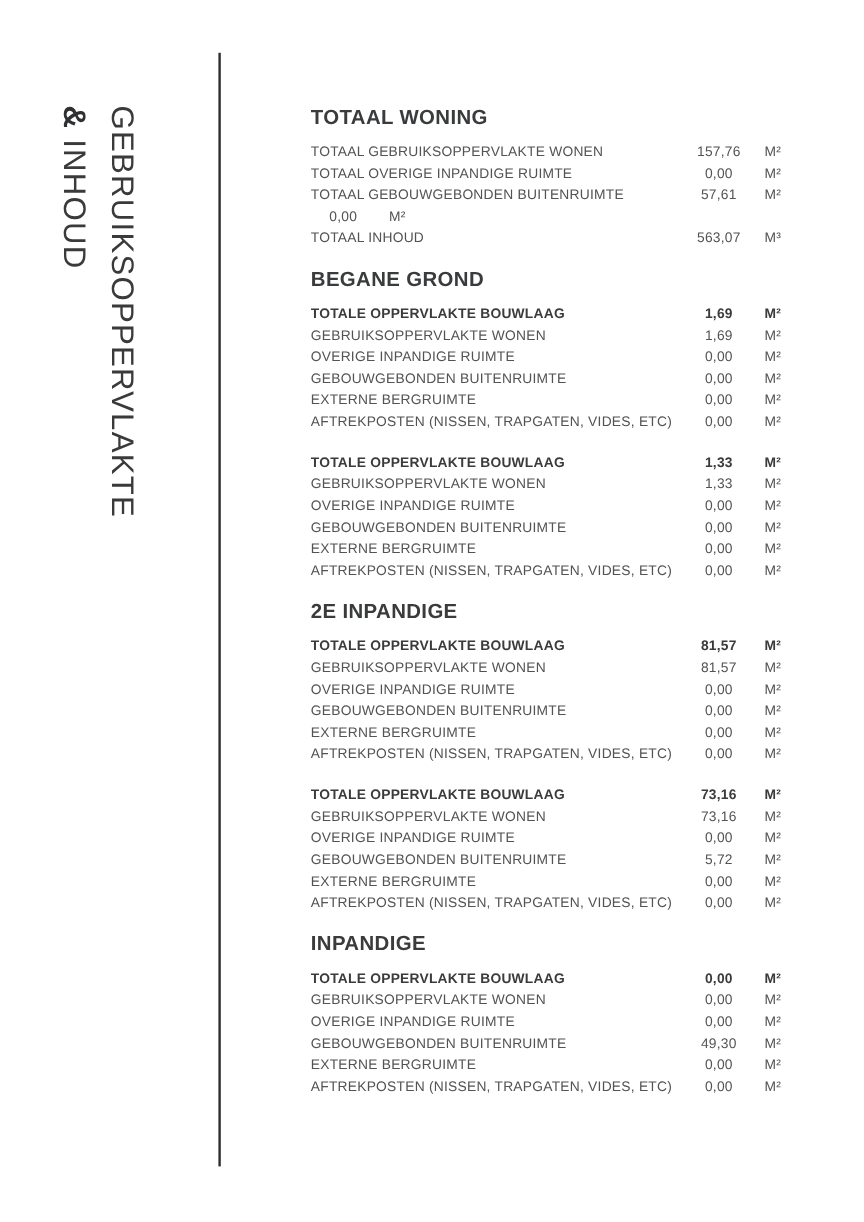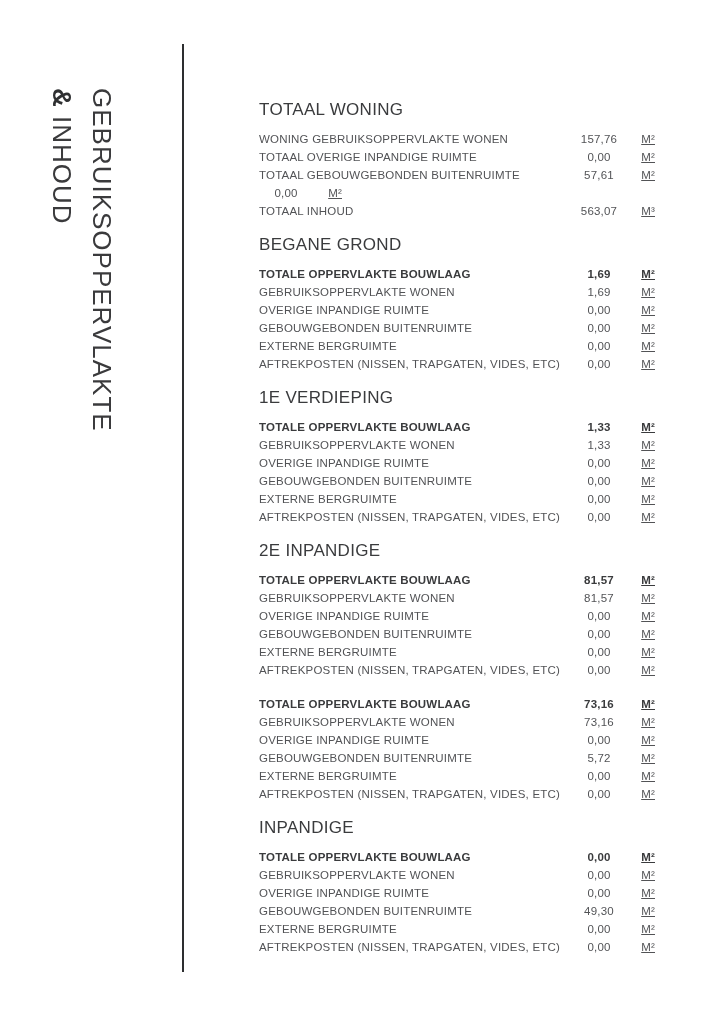--- a/index.html
+++ b/index.html
@@ -36,40 +36,40 @@
   .vtitle .amp{font-weight:700;color:var(--title-amp-color,#2f3032);}
 
   
   .content{
     position:absolute;
     left:259px;top:89px;
     width:396px;
   }
   .sec{margin:0 0 16px 0;}
   .sec-h{
-    margin:12px 0 12px 0;
+    margin:0 0 12px 0;
     font-size:17px;
-    font-weight:400;
+    font-weight:700;
     line-height:17px;
     letter-spacing:0.3px;
     color:var(--heading-color,#3a3b3d);
     white-space:nowrap;
   }
   .row{
     display:flex;
     align-items:baseline;
     line-height:18px;
     font-size:11.5px;
     letter-spacing:0.2px;
     color:var(--row-color,#525356);
     white-space:nowrap;
   }
   .row .lbl{flex:1;overflow:hidden;}
   .row .val{width:54px;text-align:center;}
-  .row .unit{width:22px;margin-left:7px;text-align:right;text-decoration:underline;}
+  .row .unit{width:22px;margin-left:7px;text-align:center;}
   .row.bold{
     font-weight:700;
     color:var(--bold-row-color,#3a3b3d);
   }
 </style>
 </head>
 <body>
 
 <div class="page">
 
@@ -78,21 +78,21 @@
     <div><span class="amp">&amp;</span><span> INHOUD</span></div>
   </div>
 
   <div class="vrule"></div>
 
   <main class="content" id="sections-root">
   <section class="sec">
     <h2 class="sec-h">TOTAAL WONING</h2>
     <div class="rows">
   <div class="row">
-    <span class="lbl">WONING GEBRUIKSOPPERVLAKTE WONEN</span>
+    <span class="lbl">TOTAAL GEBRUIKSOPPERVLAKTE WONEN</span>
     <span class="val">157,76</span>
     <span class="unit">M²</span>
   </div>
 
   <div class="row">
     <span class="lbl">TOTAAL OVERIGE INPANDIGE RUIMTE</span>
     <span class="val">0,00</span>
     <span class="unit">M²</span>
   </div>
 
@@ -150,21 +150,20 @@
 
   <div class="row">
     <span class="lbl">AFTREKPOSTEN (NISSEN, TRAPGATEN, VIDES, ETC)</span>
     <span class="val">0,00</span>
     <span class="unit">M²</span>
   </div>
 </div>
   </section>
 
   <section class="sec">
-    <h2 class="sec-h">1E VERDIEPING</h2>
     <div class="rows">
   <div class="row bold">
     <span class="lbl">TOTALE OPPERVLAKTE BOUWLAAG</span>
     <span class="val">1,33</span>
     <span class="unit">M²</span>
   </div>
 
   <div class="row">
     <span class="lbl">GEBRUIKSOPPERVLAKTE WONEN</span>
     <span class="val">1,33</span>

